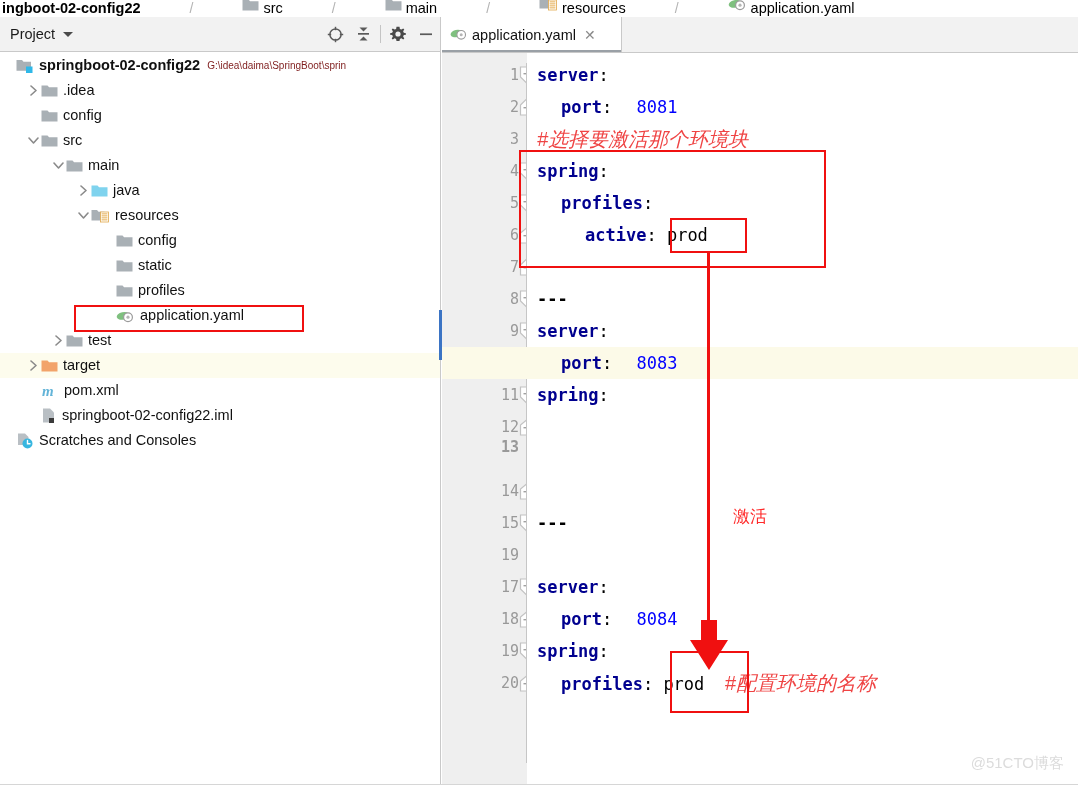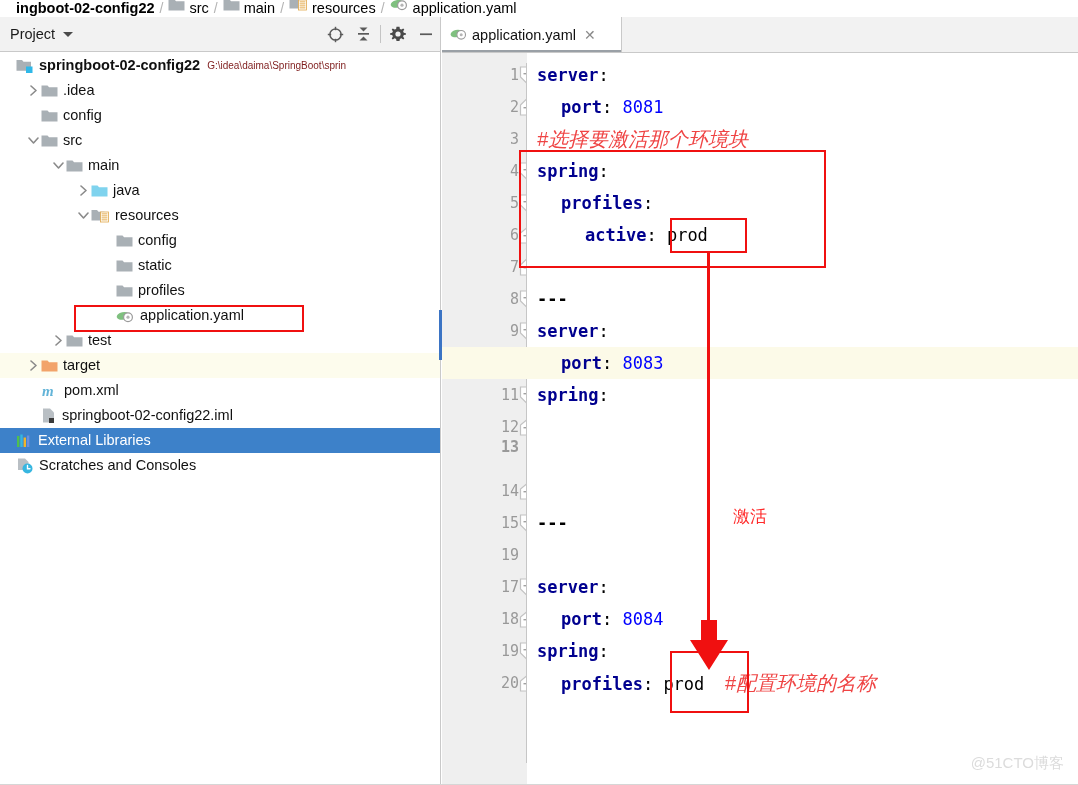--- a/index.html
+++ b/index.html
@@ -12,22 +12,23 @@
     overflow:hidden;
     position:relative;
   }
   .app{position:absolute;inset:0;}
 
   
   .breadcrumb{
     position:absolute;left:0;top:0;width:1078px;height:17px;
     background:#ffffff;overflow:hidden;
     display:flex;align-items:flex-end;
-    padding-left:16px;box-sizing:border-box;
+    padding-left:2px;box-sizing:border-box;
     white-space:nowrap;
+    gap:44px;
   }
   .crumb{display:inline-flex;align-items:flex-end;height:17px;line-height:17px;font-size:14.5px;}
   .crumb-sep{color:#b4b4b4;margin:0 5px;font-size:14px;line-height:17px;}
   .crumb-name{color:#000;}
   .crumb-name.bold{font-weight:bold;}
   .mini-ico{display:inline-block;margin-right:4px;position:relative;top:-1px;}
 
   
   .project-panel{
     position:absolute;left:0;top:17px;width:441px;height:768px;
@@ -89,21 +90,21 @@
     font-size:15px;color:#999999;height:32px;line-height:32px;
   }
   .cl-hl{position:absolute;left:0;width:636px;height:32px;background:#fcfae8;}
   .codeline{
     position:absolute;left:0;height:32px;line-height:32px;
     font-family:"DejaVu Sans Mono","Liberation Mono",monospace;
     font-size:17px;white-space:pre;
   }
   .k{color:#00008f;font-weight:bold;}
   .p{color:#000000;}
-  .v{color:#0000ff;}
+  .v{color:#0000ff;margin-left:14px;}
   .s{color:#000000;}
   .cm{color:#ef4444;font-style:italic;font-family:"Liberation Sans","DejaVu Sans",sans-serif;font-size:20px;}
   .dash{color:#000;font-weight:bold;}
 
   
   .foldcol{position:absolute;left:76px;top:36px;width:18px;height:732px;}
   .foldline{position:absolute;left:8px;width:1px;background:#c6c6c6;}
 
   
   .anno{position:absolute;left:0;top:0;width:1078px;height:785px;pointer-events:none;}
@@ -387,33 +388,20 @@
           <span class="spacer" style="width: 25px;"></span>
           <span class="arrow"></span>
           <span class="ico">
             <svg width="16" height="17" viewBox="0 0 16 17">
               <path d="M2 1.5 h7 l4 4 v10 h-11 z" fill="#b9bfc4"></path>
               <rect x="8" y="11" width="5" height="5" fill="#3b3b3b"></rect>
             </svg>
           </span>
           <span class="lbl">springboot-02-config22.iml</span>
         </div>
-        <div class="row sel-blue">
-          <span class="spacer" style="width: 0px;"></span>
-          <span class="arrow"></span>
-          <span class="ico">
-            <svg width="17" height="16" viewBox="0 0 17 16">
-              <rect x="1" y="3" width="2.4" height="11" fill="#4fbf4f"></rect>
-              <rect x="4.3" y="1.5" width="2.4" height="12.5" fill="#37b6e0"></rect>
-              <rect x="7.6" y="4.5" width="2.4" height="9.5" fill="#f0b429"></rect>
-              <rect x="10.9" y="2.5" width="2.4" height="11.5" fill="#6b8fe0"></rect>
-            </svg>
-          </span>
-          <span class="lbl">External Libraries</span>
-        </div>
         <div class="row">
           <span class="spacer" style="width: 0px;"></span>
           <span class="arrow"></span>
           <span class="ico">
             <svg width="18" height="17" viewBox="0 0 18 17">
               <path d="M2 1.5 h7 l3.5 3.5 v8 h-10.5 z" fill="#b9bfc4"></path>
               <circle cx="11.5" cy="11.5" r="5" fill="#37b6e0"></circle>
               <path d="M11.5 8.4 v3.4 h2.5" stroke="#ffffff" stroke-width="1.4" fill="none" stroke-linecap="round"></path>
             </svg>
           </span>

